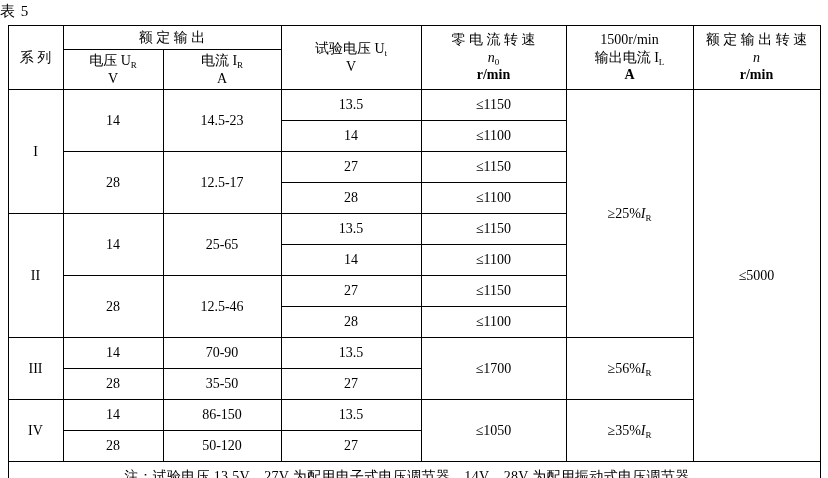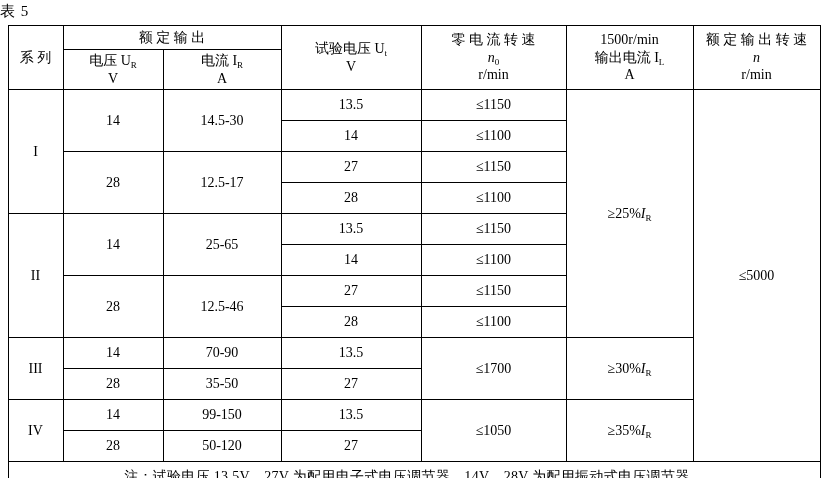--- a/index.html
+++ b/index.html
@@ -48,21 +48,21 @@
   }
   .hdr-sub {
     height: 38px;
   }
   .hdr-cell {
     line-height: 1.25;
     font-size: 14px;
   }
   .hdr-cell .l1 { display: block; }
   .hdr-cell .l2 { display: block; }
-  .hdr-cell .l3 { display: block; }
+  .hdr-cell .l3 { display: block; font-weight: bold; }
   sub {
     font-size: 9px;
     vertical-align: baseline;
     position: relative;
     top: 3px;
   }
   i, .ital {
     font-style: italic;
   }
   .row-data td {
@@ -134,21 +134,21 @@
         </td>
         <td class="hdr-cell">
           <span class="l1 nowrap"><span>电流  I</span><sub>R</sub></span>
           <span class="l2">A</span>
         </td>
       </tr>
 
       <tr class="row-data">
         <td rowspan="4" class="series-cell">I</td>
         <td rowspan="2">14</td>
-        <td rowspan="2">14.5-30</td>
+        <td rowspan="2">14.5-23</td>
         <td>13.5</td>
         <td>≤1150</td>
         <td rowspan="8" class="big-cell">
           <span class="nowrap"><span>≥25%</span><i>I</i><sub>R</sub></span>
         </td>
         <td rowspan="12" class="big-cell">≤5000</td>
       </tr>
       <tr class="row-data">
         <td>14</td>
         <td>≤1100</td>
@@ -186,33 +186,33 @@
         <td>≤1100</td>
       </tr>
 
       <tr class="row-data">
         <td rowspan="2" class="series-cell">III</td>
         <td>14</td>
         <td>70-90</td>
         <td>13.5</td>
         <td rowspan="2">≤1700</td>
         <td rowspan="2">
-          <span class="nowrap"><span>≥30%</span><i>I</i><sub>R</sub></span>
+          <span class="nowrap"><span>≥56%</span><i>I</i><sub>R</sub></span>
         </td>
       </tr>
       <tr class="row-data">
         <td>28</td>
         <td>35-50</td>
         <td>27</td>
       </tr>
 
       <tr class="row-data">
         <td rowspan="2" class="series-cell">IV</td>
         <td>14</td>
-        <td>99-150</td>
+        <td>86-150</td>
         <td>13.5</td>
         <td rowspan="2">≤1050</td>
         <td rowspan="2">
           <span class="nowrap"><span>≥35%</span><i>I</i><sub>R</sub></span>
         </td>
       </tr>
       <tr class="row-data">
         <td>28</td>
         <td>50-120</td>
         <td>27</td>

